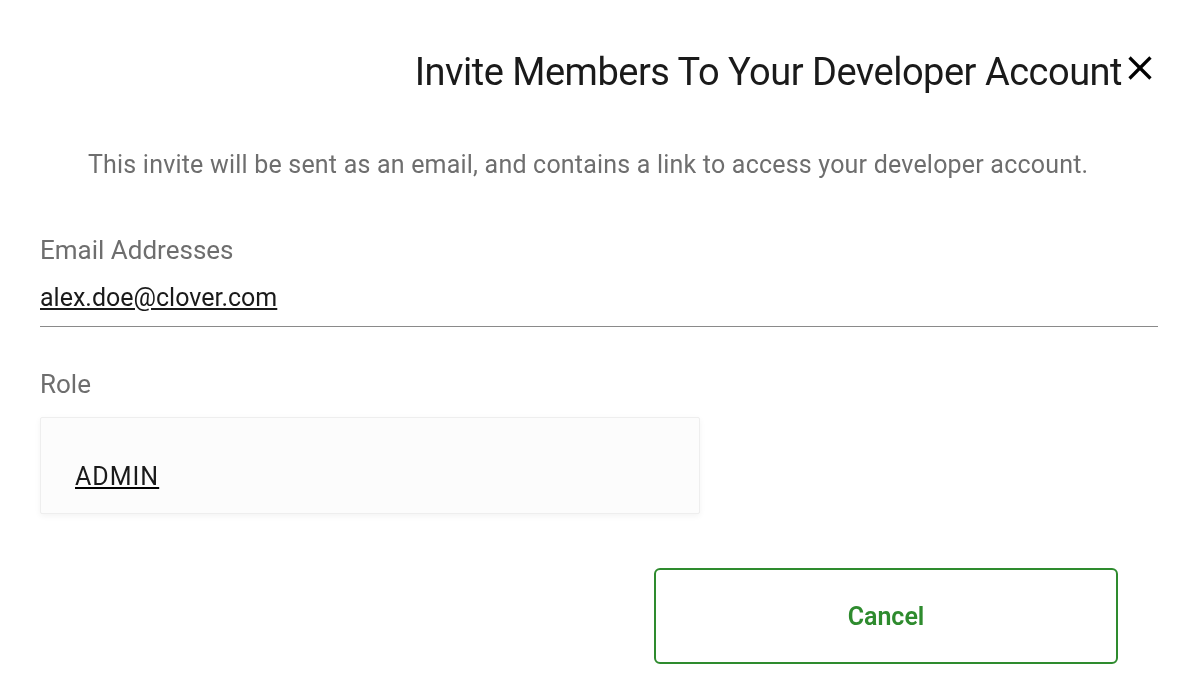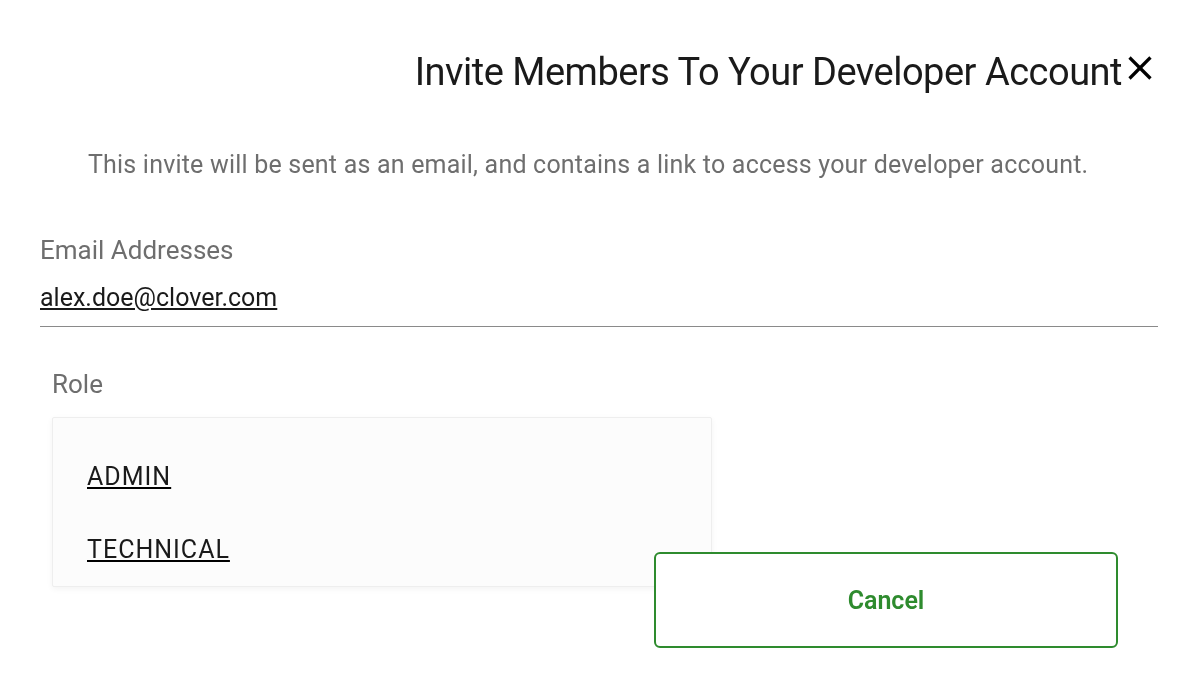--- a/index.html
+++ b/index.html
@@ -65,21 +65,20 @@
       font-size: 25px;
       color: #1a1a1a;
       padding: 0 0 14px 0;
       outline: none;
       font-family: inherit;
       background: transparent;
       text-decoration: underline;
     }
     .role-group {
       margin-bottom: 0;
-      margin-left: 12px;
     }
     .dropdown {
       position: relative;
       width: 660px;
       margin-top: 10px;
       text-decoration: underline;
     }
     .dropdown-list {
       background: #fcfcfc;
       border: 1px solid #eeeeee;
@@ -89,21 +88,21 @@
     }
     .dropdown-item {
       font-size: 25px;
       color: #1a1a1a;
       letter-spacing: 1px;
       padding: 22px 34px;
       cursor: pointer;
     }
     .cancel-btn {
       position: absolute;
-      top: 0;
+      top: 16px;
       left: 614px;
       right: 40px;
       height: 96px;
       border: 2px solid #2e8b2e;
       border-radius: 6px;
       background: #ffffff;
       color: #2e8b2e;
       font-size: 25px;
       font-weight: 600;
       cursor: pointer;
@@ -134,20 +133,19 @@
 <div class="field-group">
   <label class="field-label">Email Addresses</label>
   <input type="text" class="email-input" value="alex.doe@clover.com" style="">
 </div>
 
 <div class="field-group role-group">
   <label class="field-label">Role</label>
   <div class="dropdown">
     <div class="dropdown-list">
       <div class="dropdown-item">ADMIN</div>
-      <div class="dropdown-item">TECHNICAL</div>
     </div>
   </div>
 </div>
 
 <div class="button-area">
   <button class="cancel-btn">Cancel</button>
 </div>
 
 </body></html>

